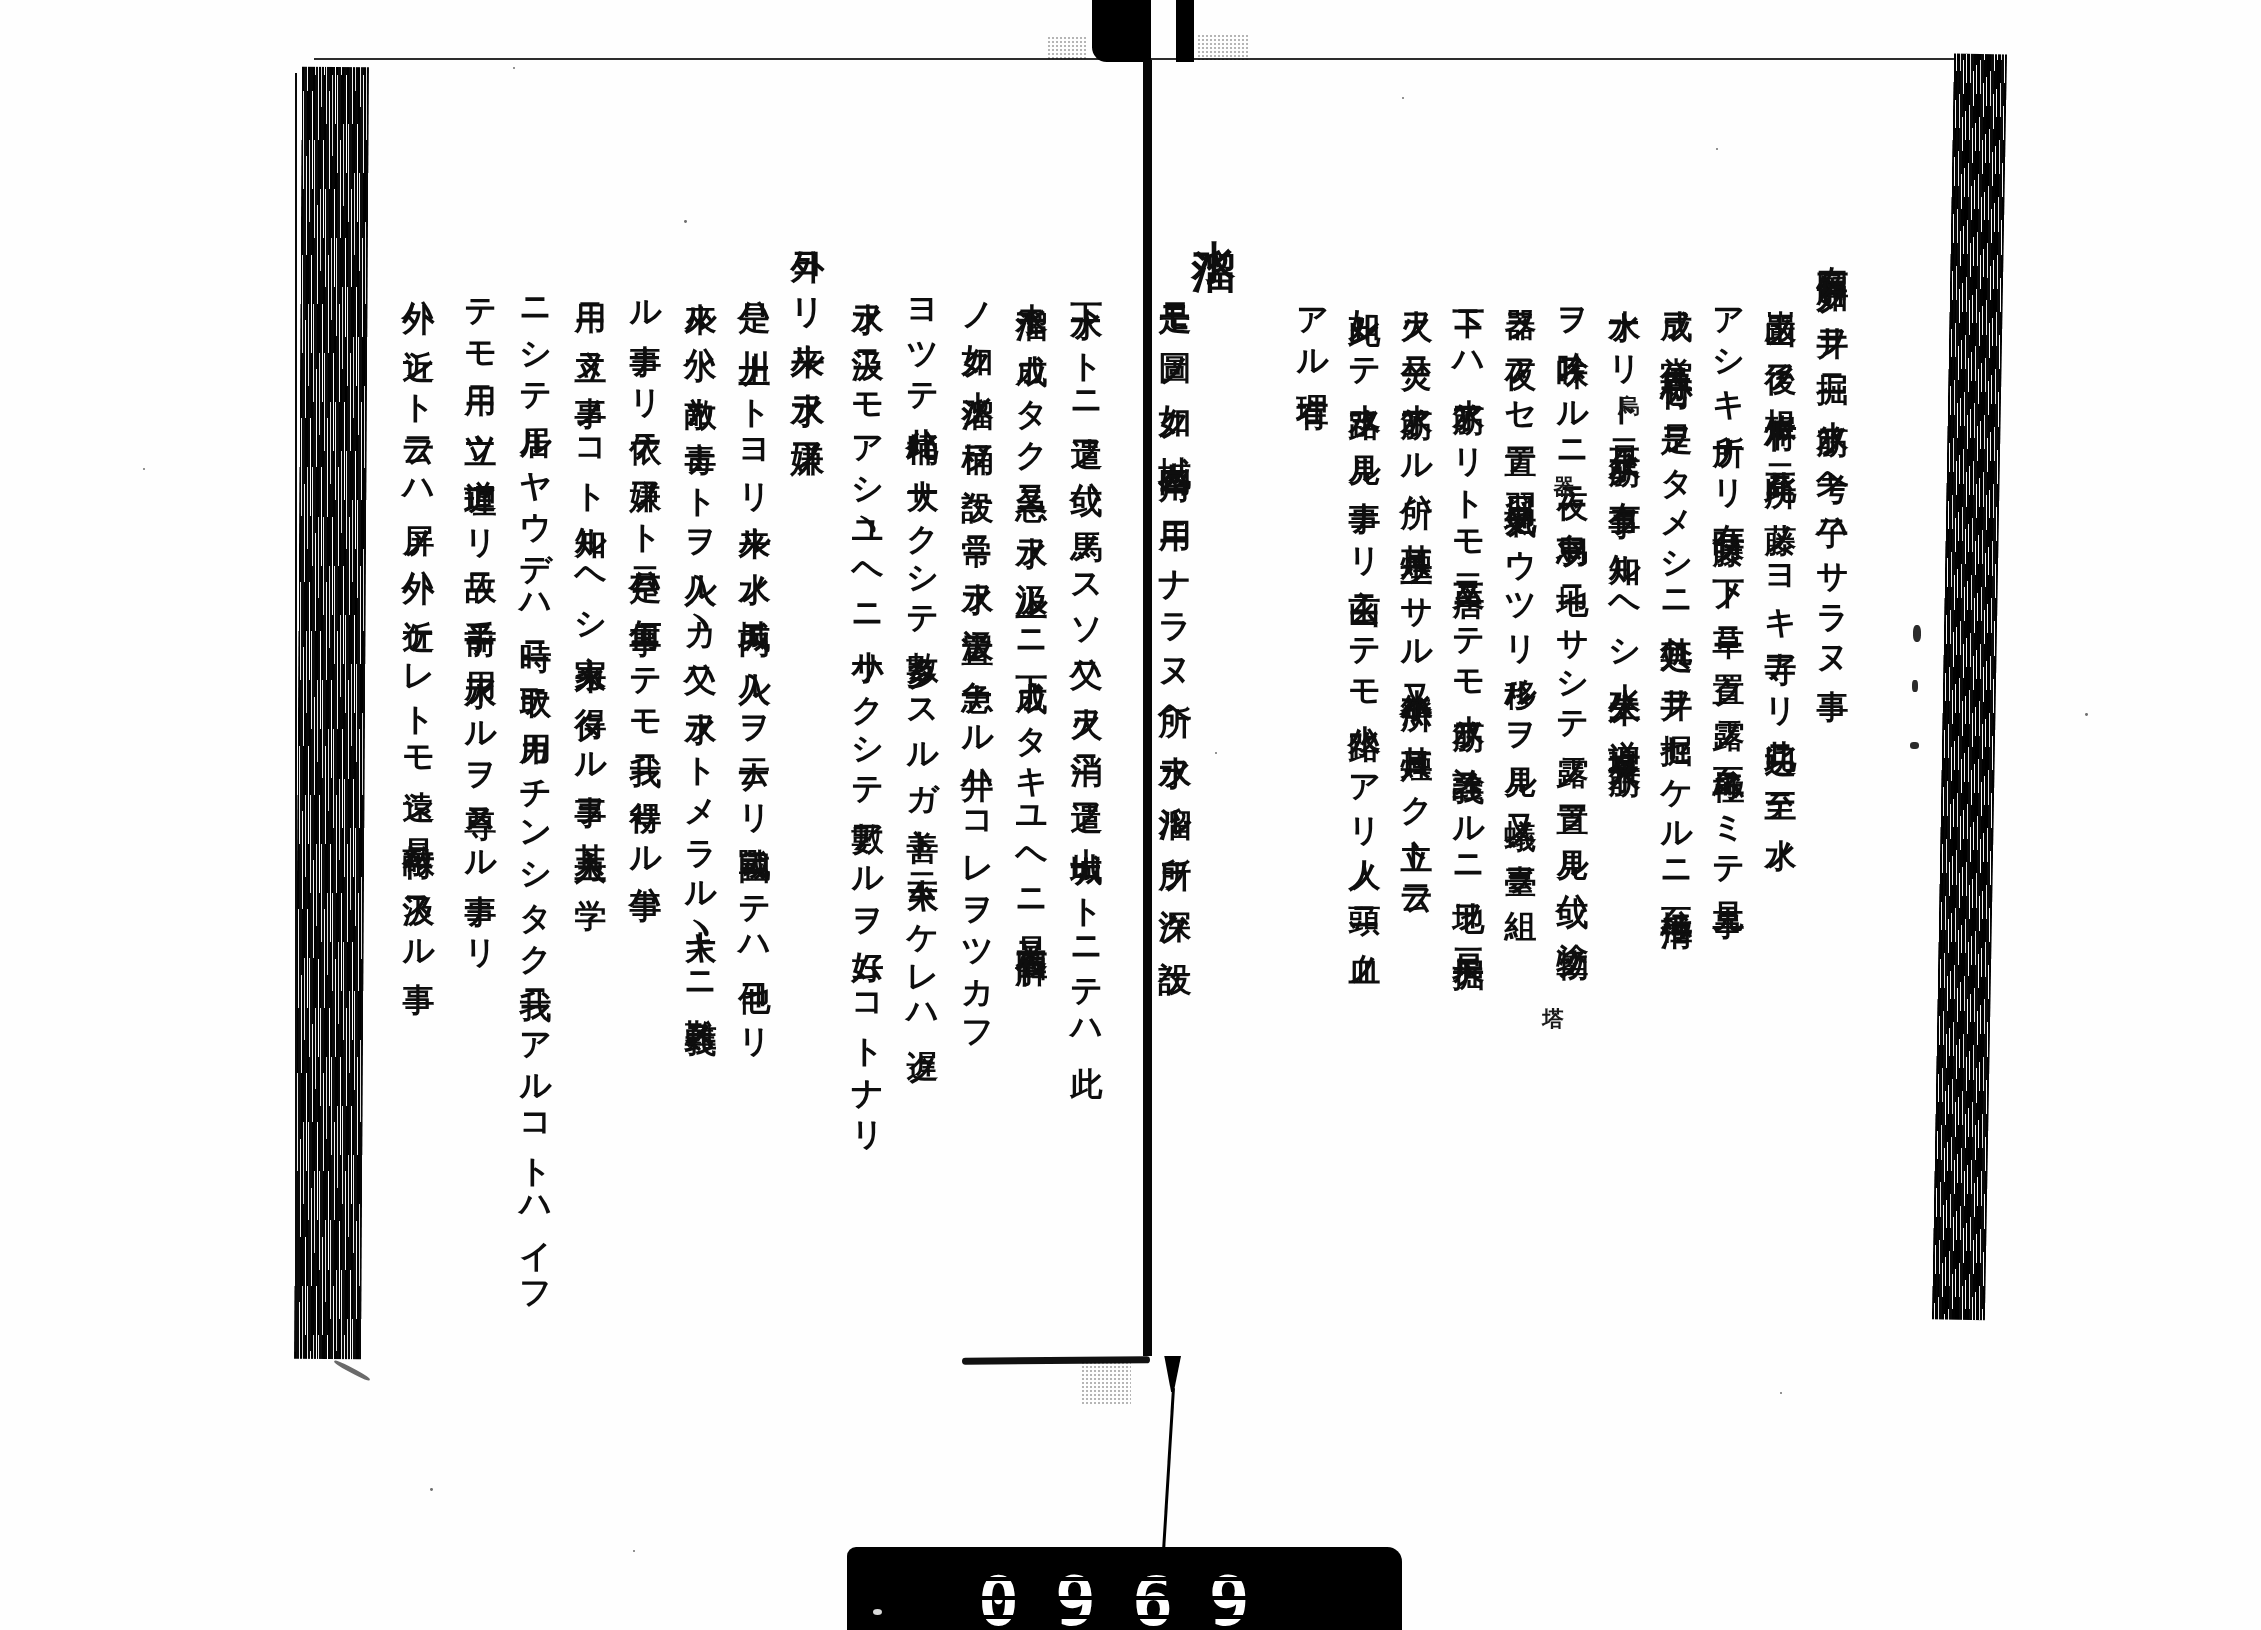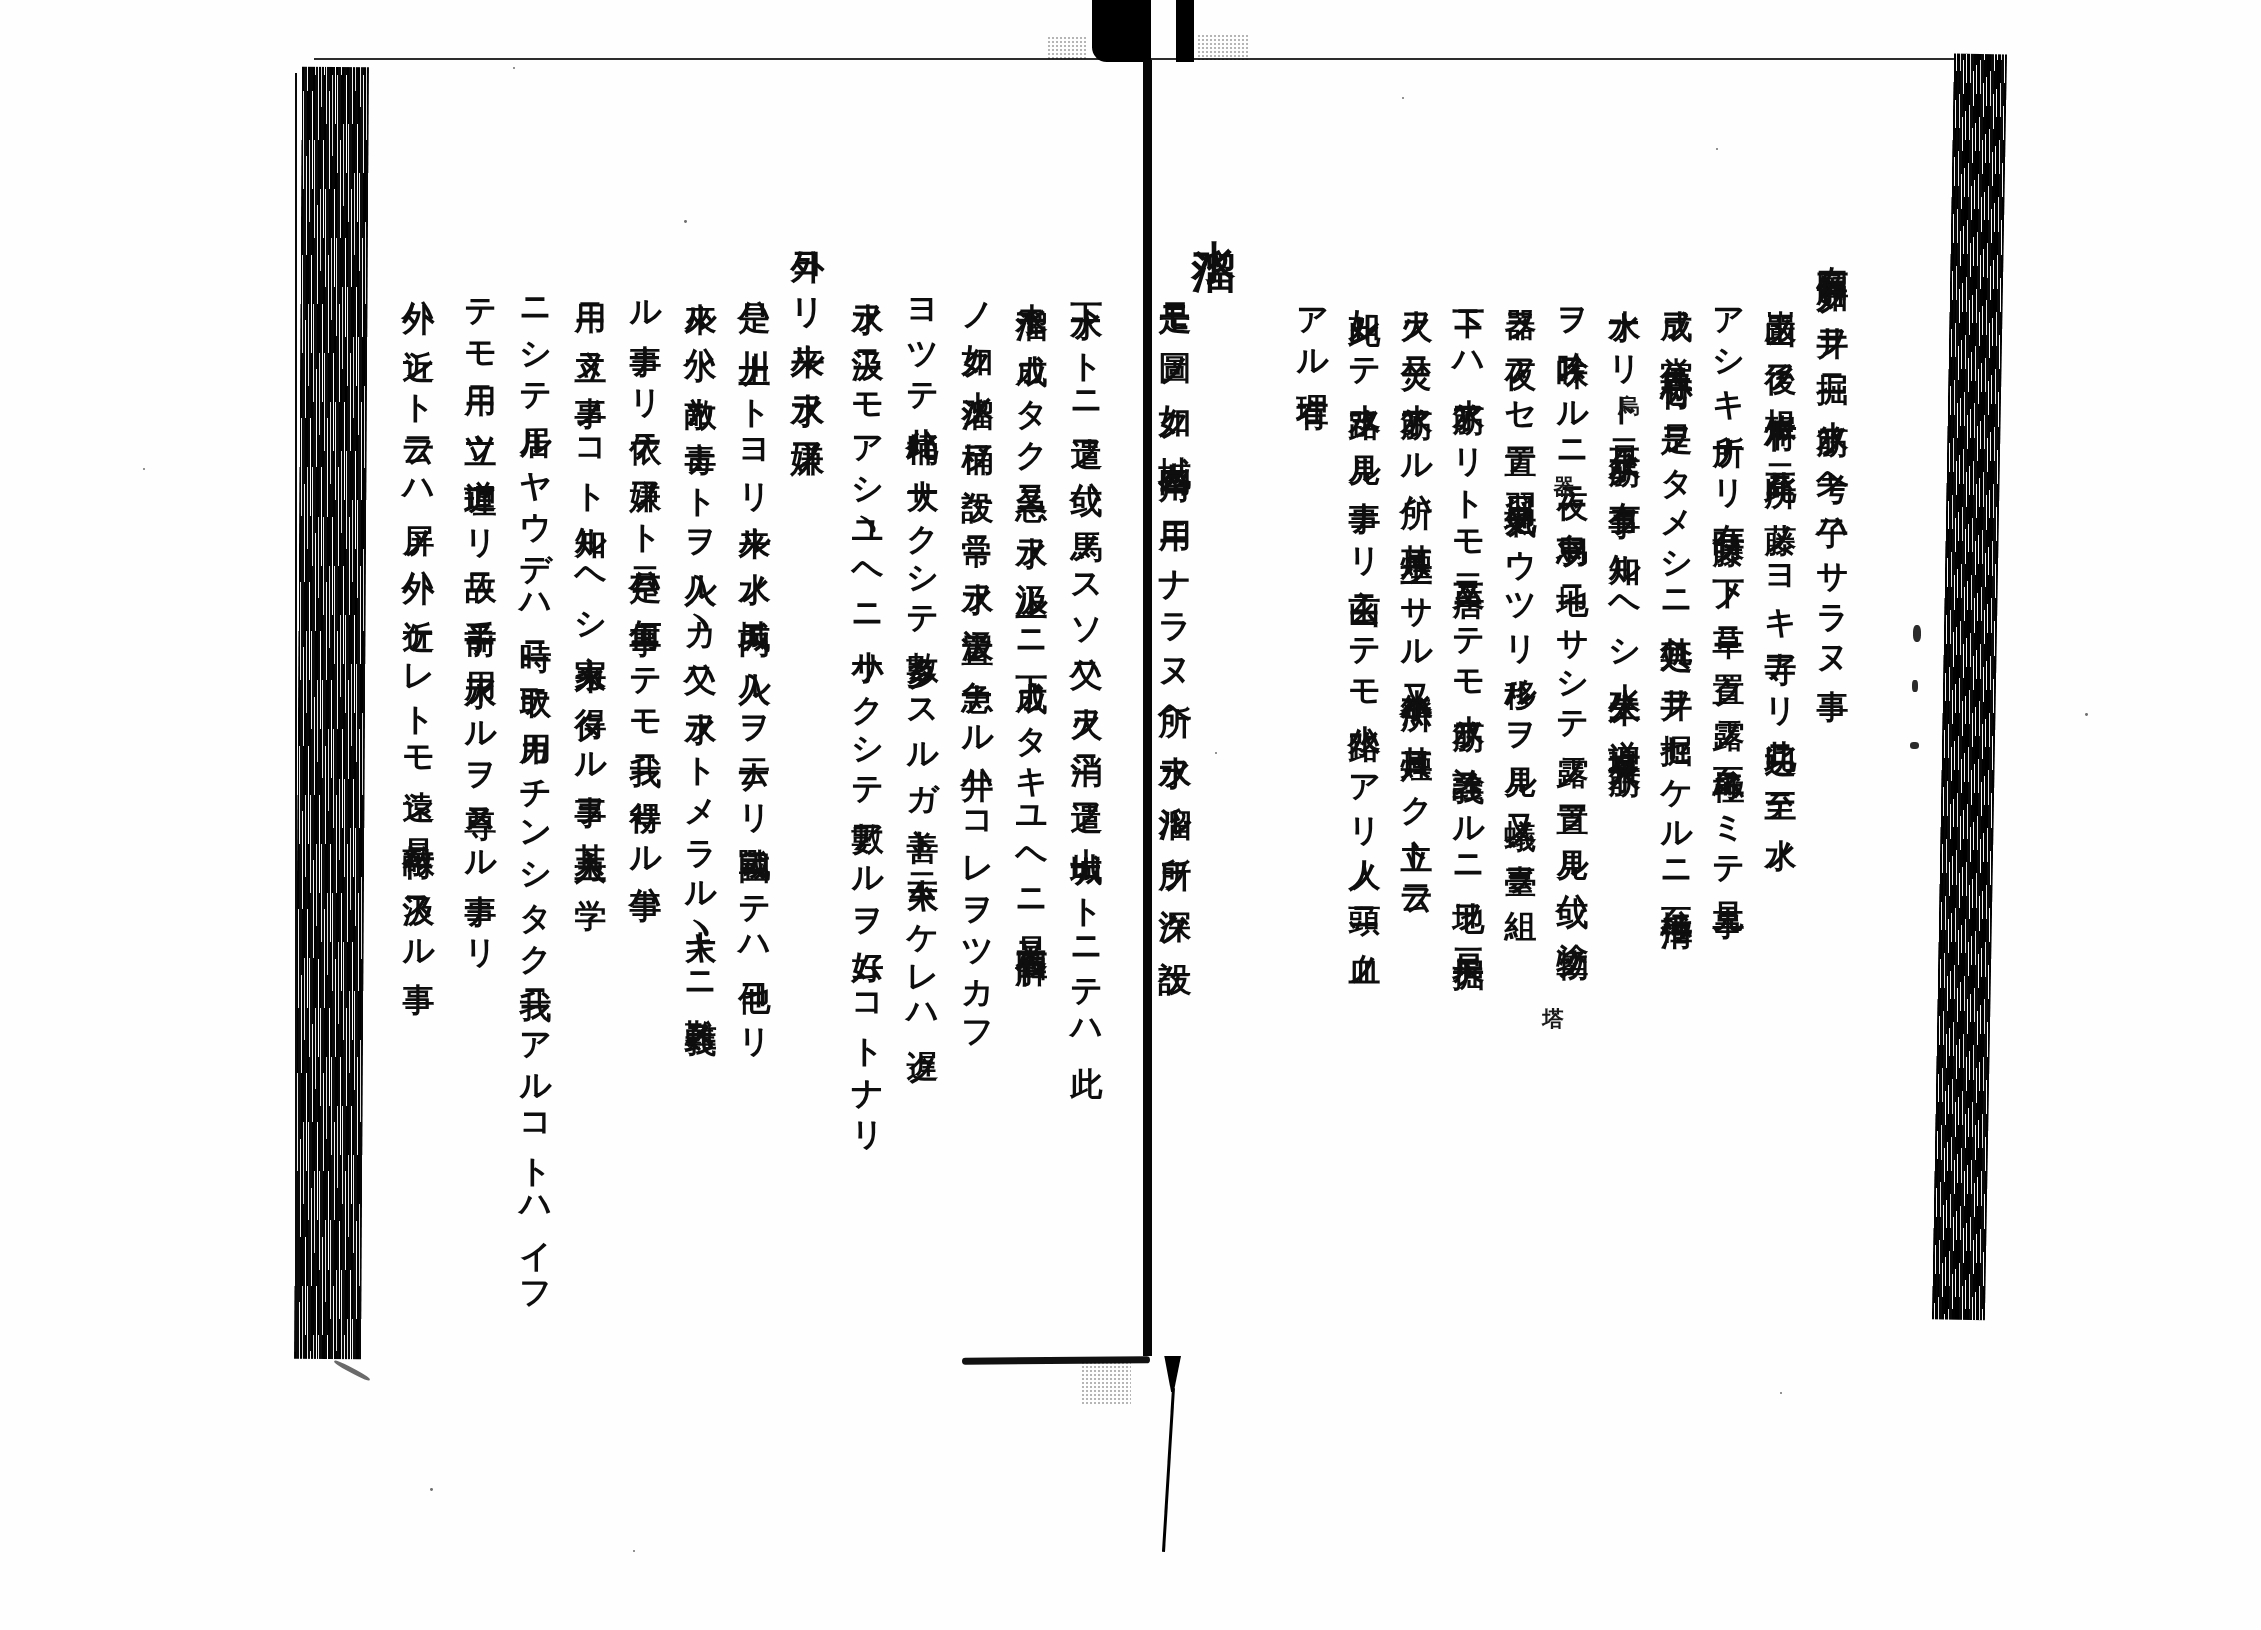--- a/index.html
+++ b/index.html
@@ -108,15 +108,19 @@
   <div class="speck" style="left:684px;top:220px;width:2.8px;height:2.8px;"></div>
   <div class="speck" style="left:1402px;top:97px;width:2.3px;height:2.3px;"></div>
   <div class="speck" style="left:2085px;top:713px;width:2.8px;height:2.8px;"></div>
   <div class="speck" style="left:143px;top:468px;width:2.3px;height:2.3px;"></div>
   <div class="speck" style="left:430px;top:1488px;width:2.8px;height:2.8px;"></div>
   <div class="speck" style="left:1780px;top:1392px;width:2.3px;height:2.3px;"></div>
   <div class="speck" style="left:633px;top:1550px;width:2.3px;height:2.3px;"></div>
   <div class="speck" style="left:1215px;top:752px;width:2.3px;height:2.3px;"></div>
   <div class="speck" style="left:1716px;top:148px;width:2.3px;height:2.3px;"></div>
 
+  <div class="counter">
+    <div class="counter-digits">0969</div>
+    <div class="counter-speck"></div>
+  </div>
 
 </div>
 
 
 </body></html>

